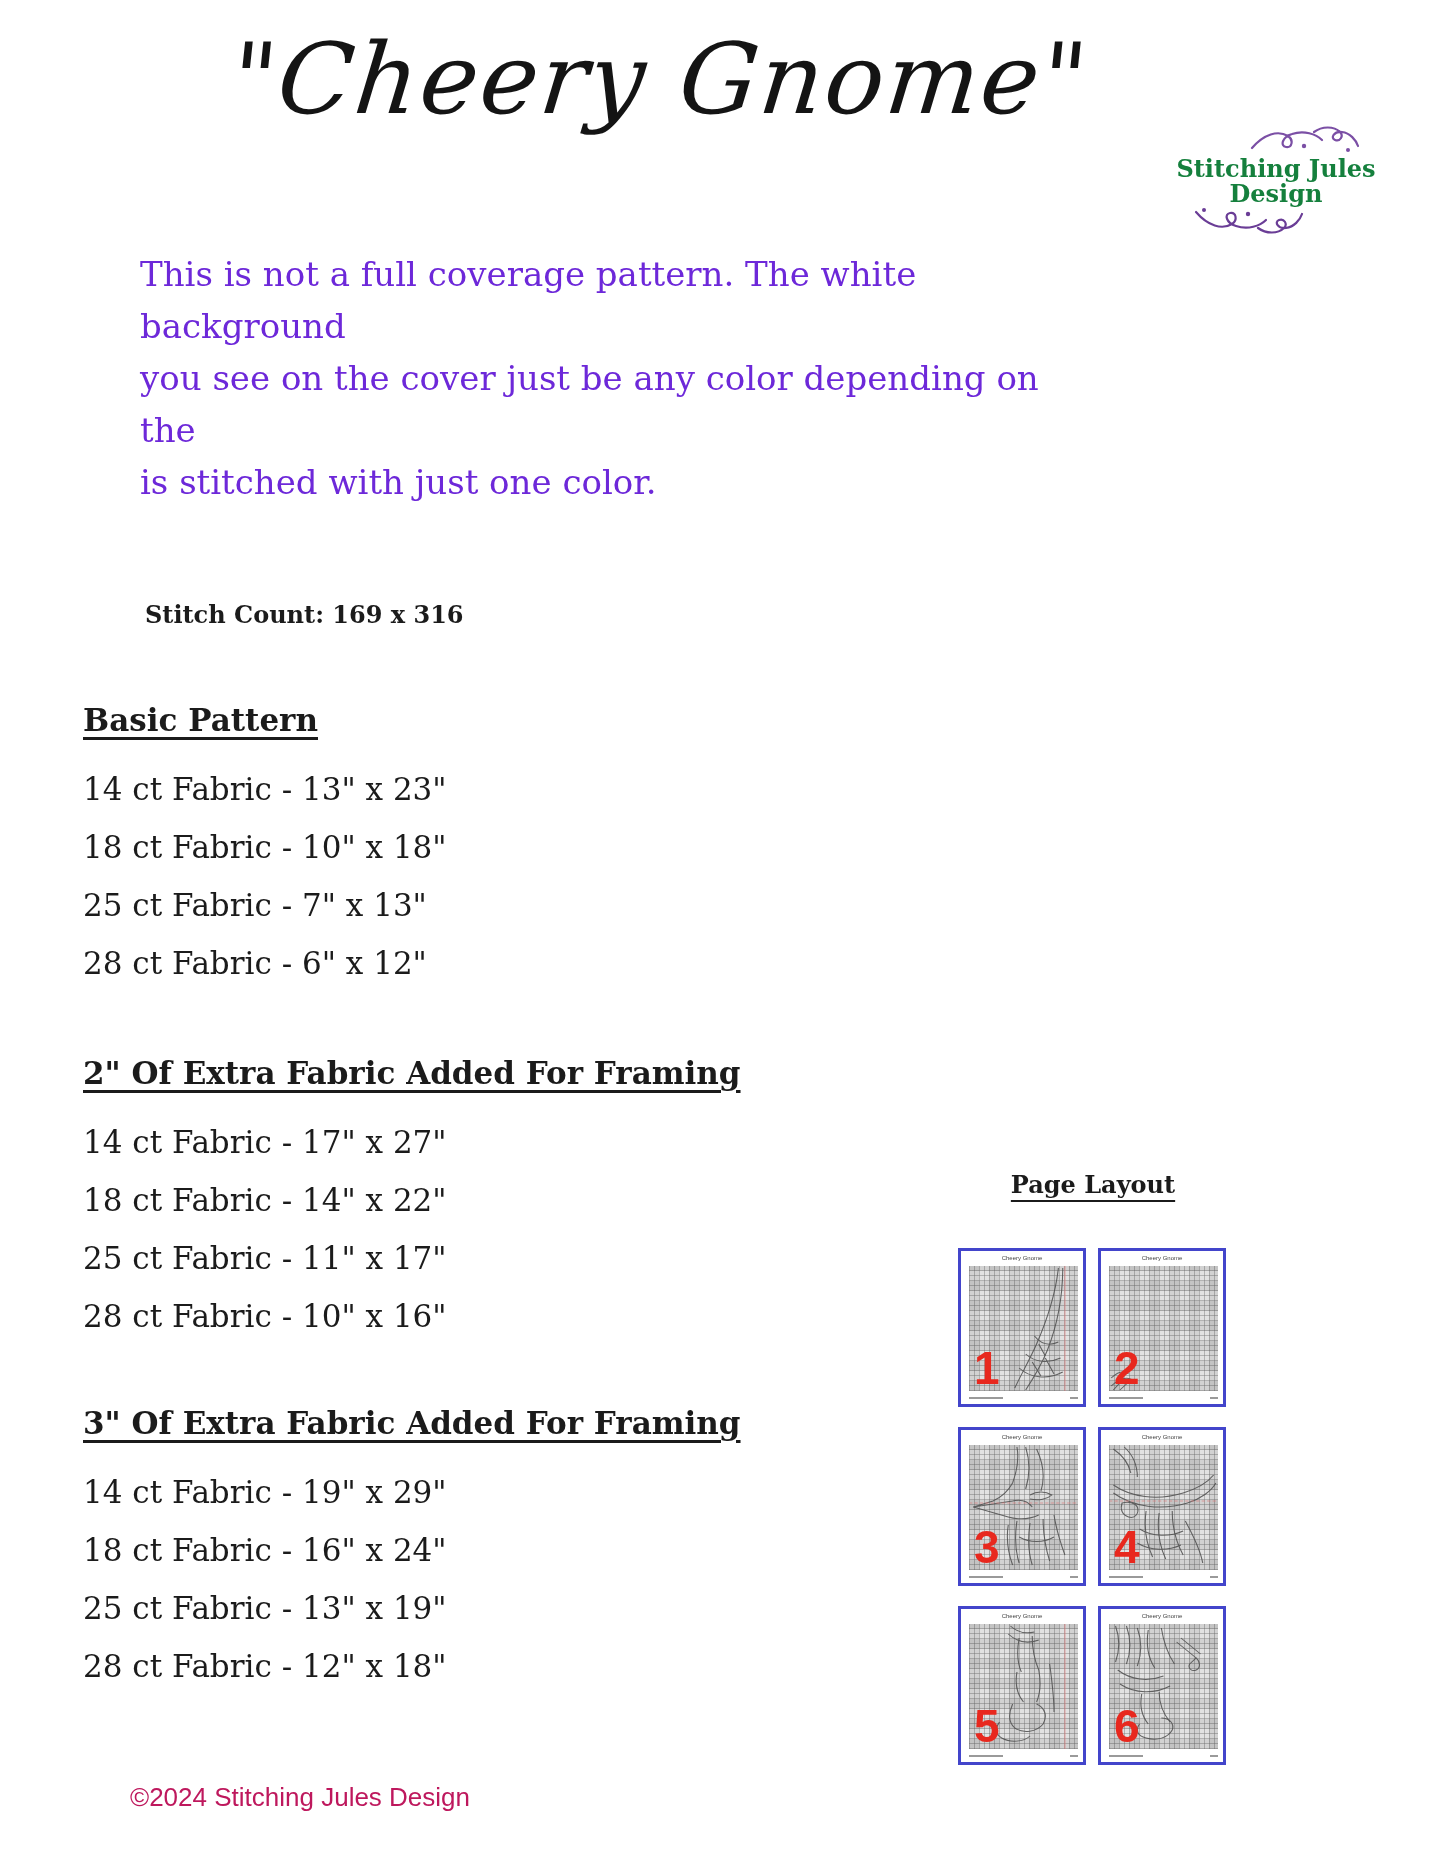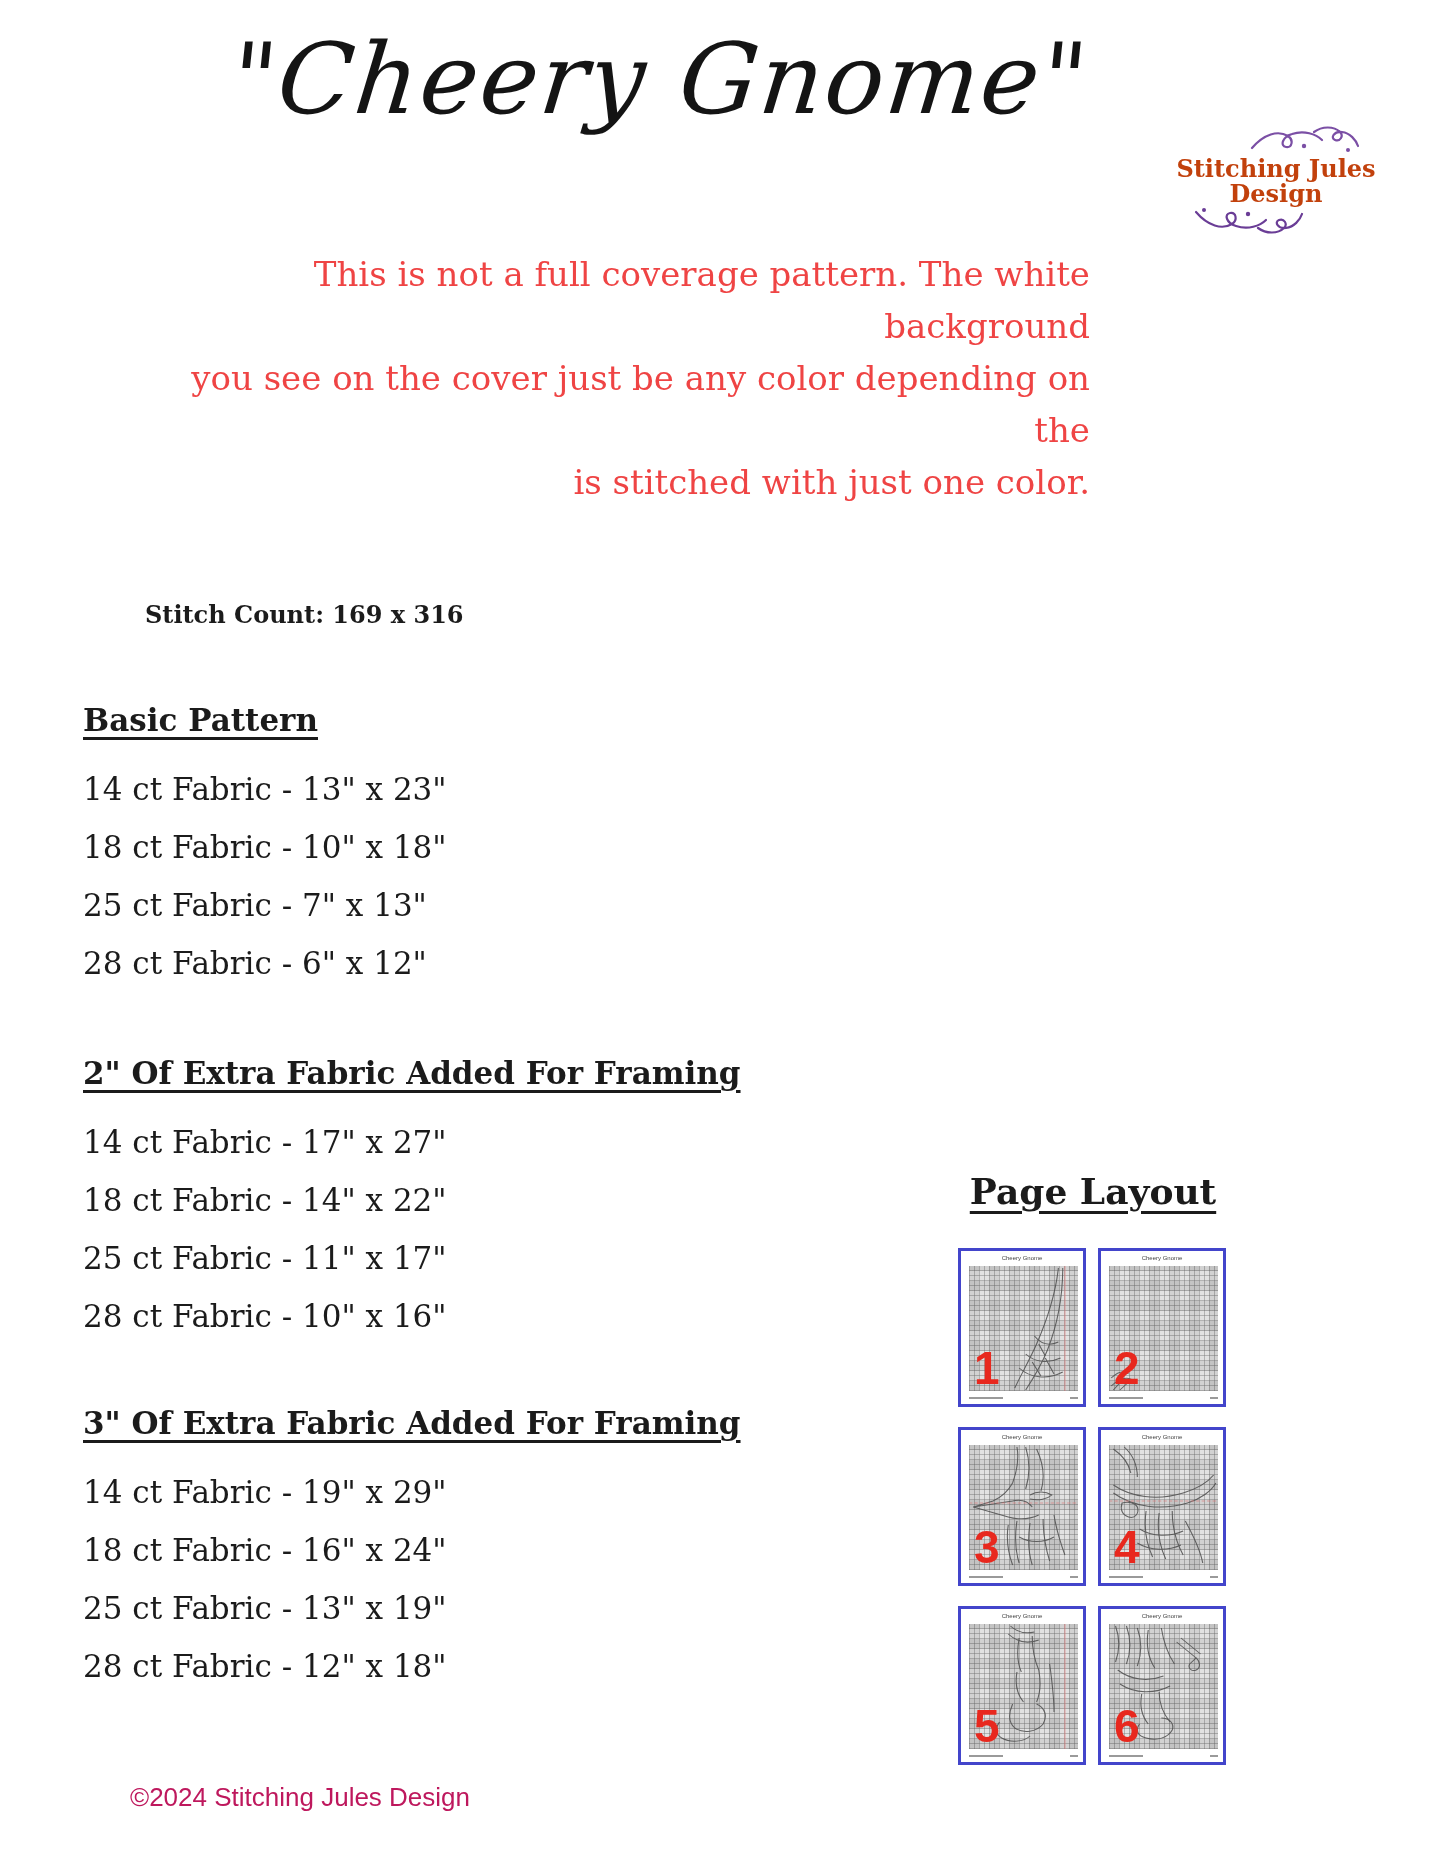--- a/index.html
+++ b/index.html
@@ -9,46 +9,46 @@
   
   .title{position:absolute;top:22px;left:0;width:1320px;text-align:center;
          font-style:italic;font-size:98px;letter-spacing:2px;color:#141414;
          font-family:"DejaVu Serif",serif;transform:skewX(-6deg);}
 
   
   .logo{position:absolute;top:122px;left:1148px;width:256px;text-align:center;}
   .logo .flourish{display:block;margin:0 auto;}
   .logo .flourish.top{margin-left:96px;}
   .logo .flourish.bottom{margin-left:40px;margin-top:-2px;}
-  .logo-text{font-size:24px;font-weight:bold;color:#c2410c;letter-spacing:0;
+  .logo-text{font-size:24px;font-weight:bold;color:#15803d;letter-spacing:0;
              font-family:"DejaVu Serif",serif;line-height:1.05;}
 
   
-  .intro{position:absolute;top:248px;left:140px;width:950px;text-align:right;
-         font-size:34px;line-height:52px;color:#ef4444;}
+  .intro{position:absolute;top:248px;left:140px;width:950px;text-align:left;
+         font-size:34px;line-height:52px;color:#6d28d9;}
 
   
   .stitch-count{position:absolute;top:600px;left:145px;font-size:24px;font-weight:bold;}
 
   
   .section{position:absolute;left:83px;}
   .section-heading{font-size:31px;font-weight:bold;text-decoration:underline;
                    text-underline-offset:6px;margin-bottom:22px;}
   .section-item{font-size:31px;line-height:58px;}
   .sec-basic{top:702px;}
   .sec-two{top:1055px;}
   .sec-three{top:1405px;}
 
   
   .dmc{position:absolute;top:774px;left:830px;width:560px;
        font-size:36px;font-weight:bold;line-height:66px;}
 
   
   .page-layout-heading{position:absolute;top:1170px;left:960px;width:266px;text-align:center;
-       font-size:36px;font-weight:bold;text-decoration:underline;text-underline-offset:7px;}
+       font-size:24px;font-weight:bold;text-decoration:underline;text-underline-offset:7px;}
   .thumbs{position:absolute;top:1248px;left:958px;display:grid;
           grid-template-columns:128px 128px;grid-auto-rows:159px;column-gap:12px;row-gap:20px;}
   .thumb{position:relative;border:3px solid #4345cb;background:#ffffff;box-sizing:border-box;}
   .thumb-title{position:absolute;top:4px;left:0;right:0;text-align:center;
                font-family:"Liberation Sans",sans-serif;font-size:6px;color:#444;}
   .thumb-grid{position:absolute;top:15px;left:8px;right:5px;bottom:13px;
       background:
         repeating-linear-gradient(90deg, rgba(0,0,0,0.07) 0 10px, rgba(0,0,0,0) 10px 20px),
         repeating-linear-gradient(0deg, rgba(0,0,0,0.07) 0 10px, rgba(0,0,0,0) 10px 20px),
         repeating-linear-gradient(90deg, rgba(120,120,120,0.45) 0 1px, transparent 1px 5px),

